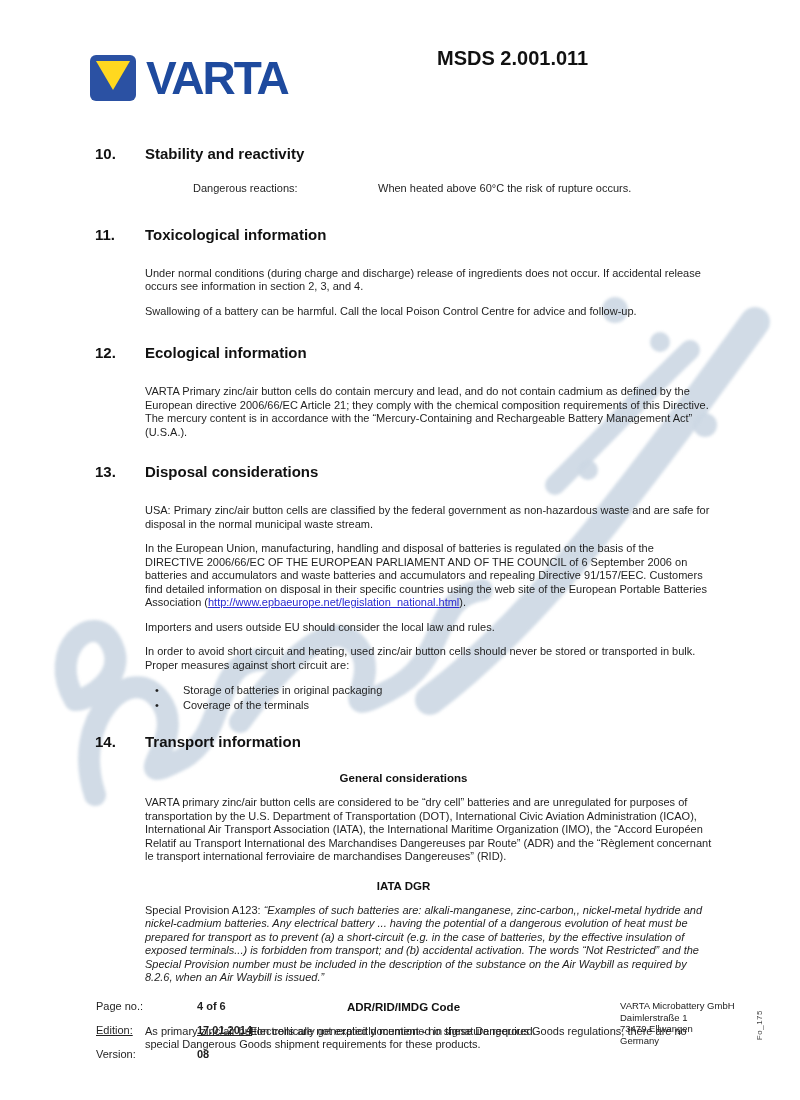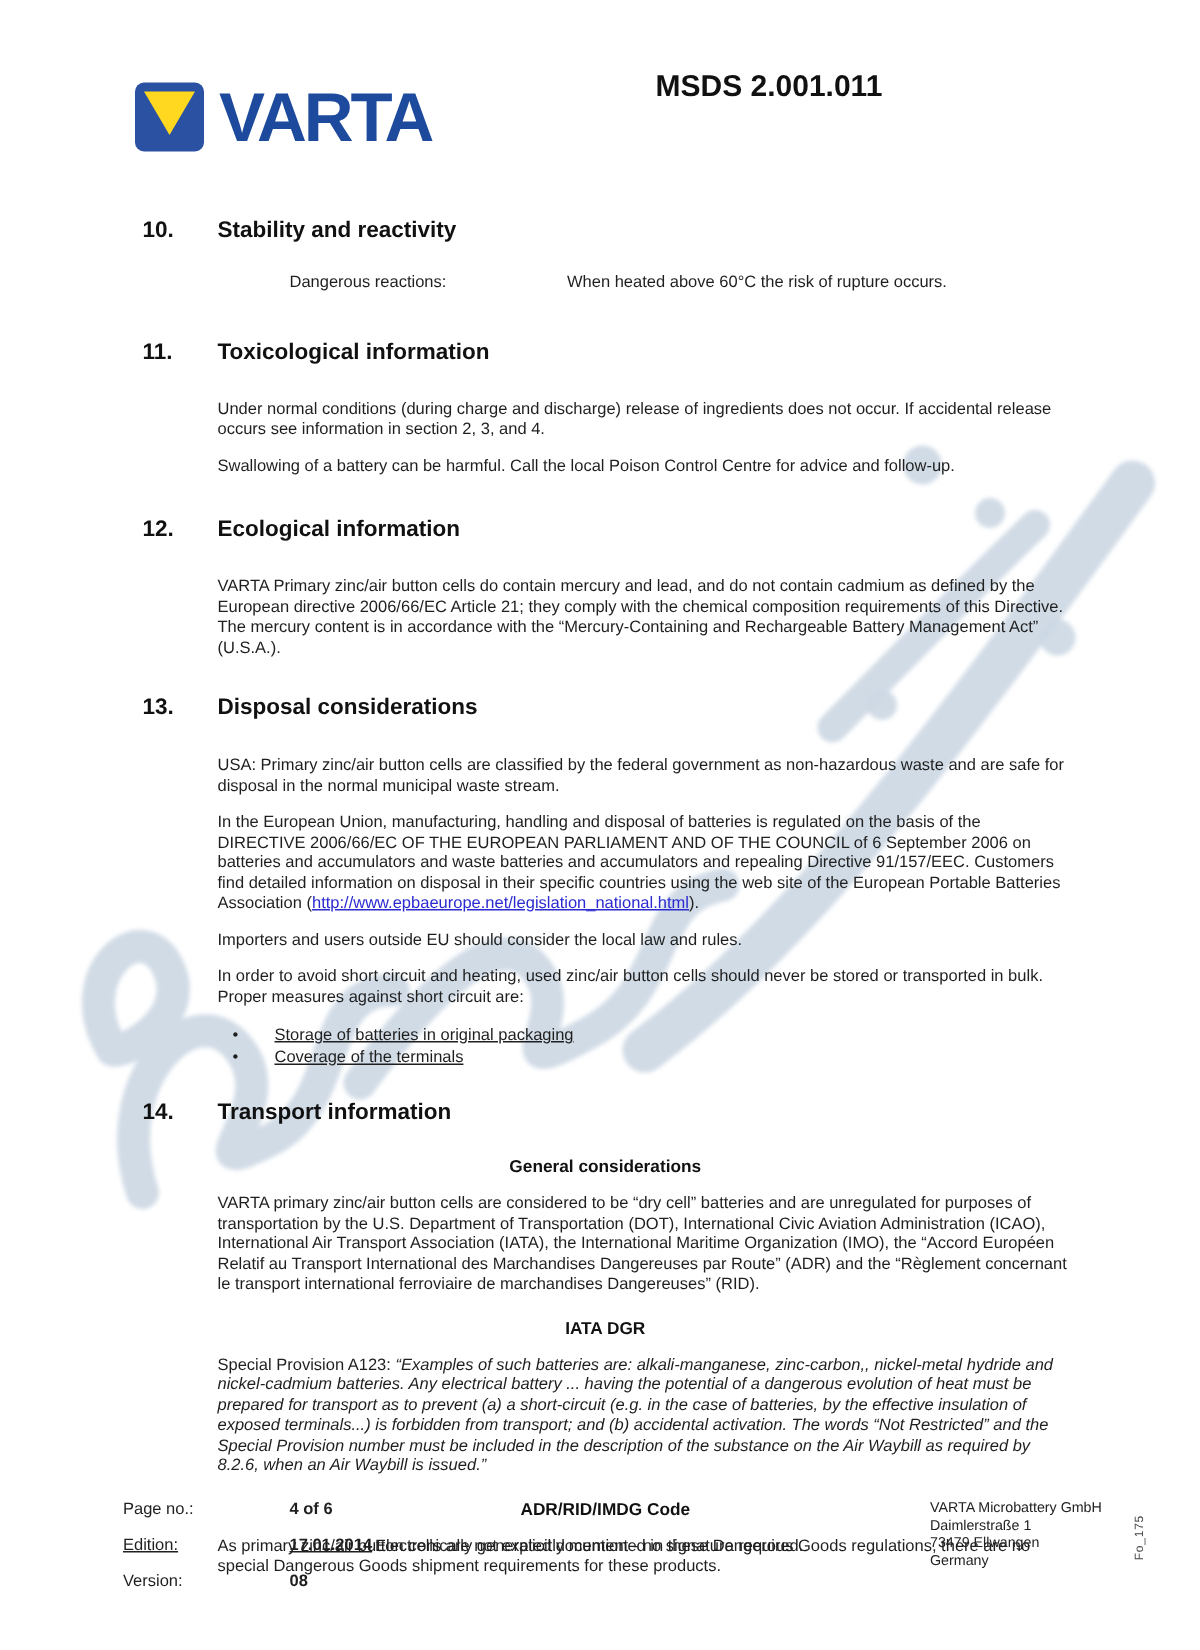--- a/index.html
+++ b/index.html
@@ -37,28 +37,28 @@
   
   .main{padding:30px 88px 0 95px;}
   .sec-h{display:flex;font-size:15px;font-weight:bold;color:#111;}
   .sec-h .num{width:50px;flex:0 0 50px;}
   .body-t{font-size:11px;line-height:13.5px;color:#1f1f1f;}
   p.body-t{margin:0 0 11px 50px;max-width:567px;}
   .kv{display:flex;margin:20px 0 30px 50px;}
   .kv .k{width:185px;flex:0 0 185px;padding-left:48px;}
   .gap-h{height:24px;}
   .sub{font-size:11.5px;font-weight:bold;color:#111;margin:0 0 12px 0;text-align:center;}
-  ul.blist{list-style:none;margin:4px 0 20px 60px;padding:0;text-decoration:underline;}
+  ul.blist{list-style:none;margin:4px 0 20px 60px;padding:0;}
   ul.blist li{font-size:11px;line-height:15px;position:relative;padding-left:28px;}
   ul.blist li::before{content:"•";position:absolute;left:0;top:0;}
   a.doclink{color:#2a2ad0;text-decoration:underline;}
   .it{font-style:italic;}
   
   .footer{position:absolute;left:0;top:992px;width:800px;font-size:11px;z-index:1;}
-  .f-row{position:absolute;left:82px;display:flex;gap:10px;}
+  .f-row{position:absolute;left:96px;display:flex;}
   .f-row .fl{width:65px;flex:0 0 65px;}
   .f-row .fv{font-weight:bold;margin-left:36px;}
   .f-note{position:absolute;left:250px;top:33px;}
   .f-addr{position:absolute;left:620px;top:8px;font-size:9.5px;line-height:11.5px;color:#222;}
   .f-code{
     position:absolute;left:755px;top:18px;font-size:8px;color:#444;
     writing-mode:vertical-rl;transform:rotate(180deg);letter-spacing:0.5px;
   }
 </style>
 </head>

